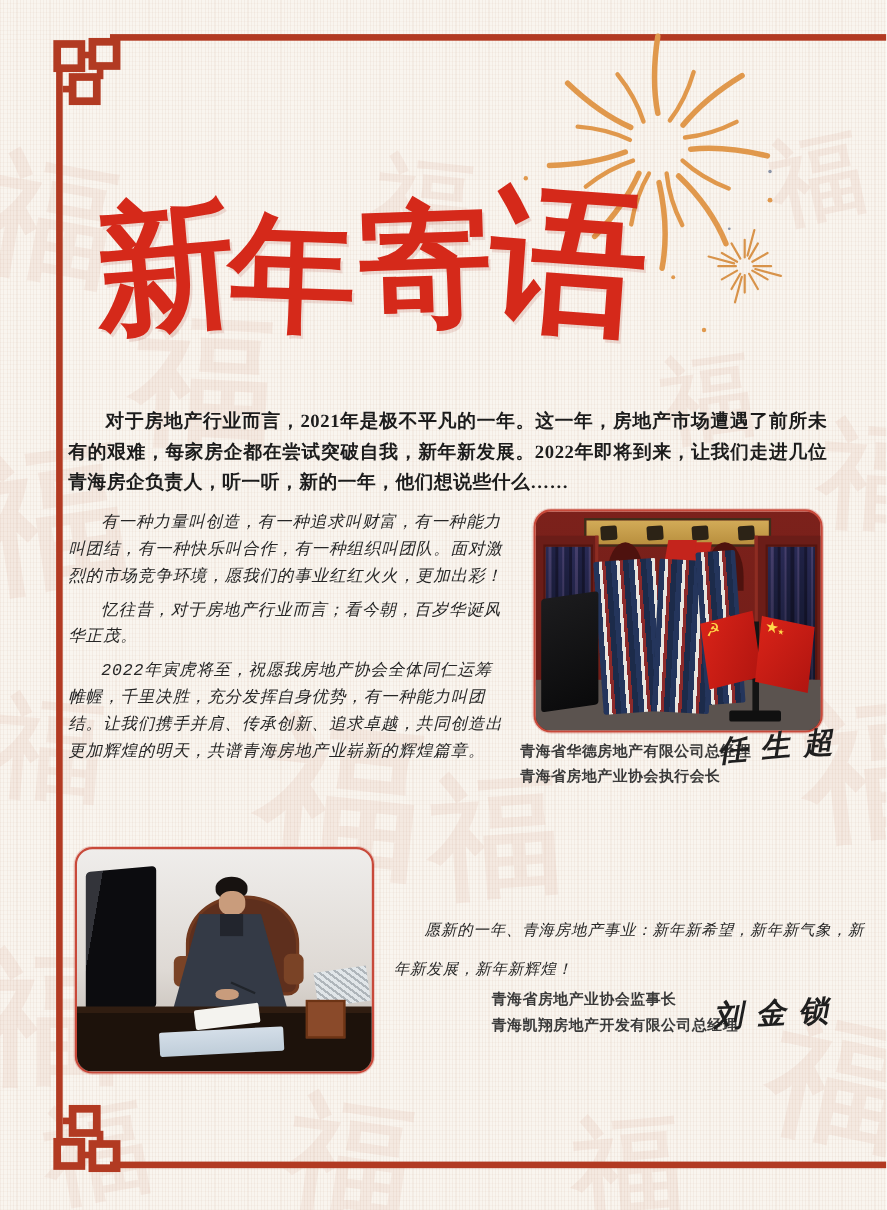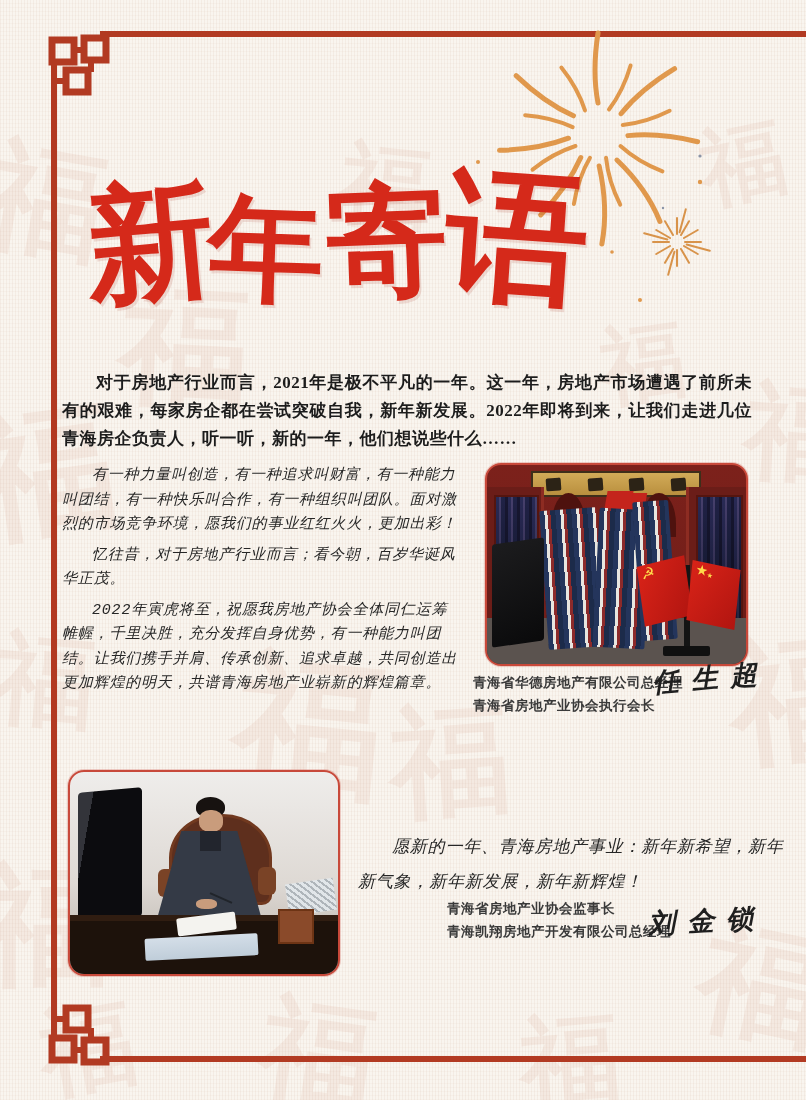--- a/index.html
+++ b/index.html
@@ -23,21 +23,21 @@
   .t1{font-size:116px;transform:rotate(2deg) translateY(6px);margin-left:-6px;}
   .t2{font-size:122px;transform:rotate(-2deg);margin-left:2px;}
   .t3{font-size:142px;transform:rotate(4deg) translateY(-4px);margin-left:-2px;}
   
   .intro{position:absolute;left:62px;top:352px;width:690px;font-family:"Liberation Serif",serif;
     font-weight:700;font-size:17px;line-height:28px;color:#1c1c1c;text-align:justify;text-indent:2em;letter-spacing:0.5px;}
   
   .hand{font-family:Liberation Mono, monospace;font-style:italic;color:#262626;}
   .msg1{position:absolute;left:62px;top:464px;width:400px;font-size:15px;line-height:24.5px;letter-spacing:0.8px;}
   .msg1 p{margin:0 0 6px 0;text-indent:2em;}
-  .wish{position:absolute;left:358px;top:830px;width:434px;font-size:17px;line-height:35px;letter-spacing:0.8px;}
+  .wish{position:absolute;left:358px;top:830px;width:434px;font-size:14px;line-height:35px;letter-spacing:0.8px;}
   .wish p{margin:0;text-indent:2em;}
   
   .caption{position:absolute;font-size:13.5px;font-weight:700;color:#3a3a3a;line-height:23px;letter-spacing:0.5px;}
   .cap1{left:473px;top:671px;}
   .cap2{left:447px;top:897px;}
   .sig{position:absolute;font-family:"DejaVu Serif",serif;font-style:italic;font-weight:bold;color:#1f1f1f;}
   .sig1{left:652px;top:660px;font-size:27px;letter-spacing:12px;transform:rotate(-5deg);}
   .sig2{left:648px;top:903px;font-size:27px;letter-spacing:12px;transform:rotate(-3deg);}
   
   .photo{position:absolute;border:2px solid #c8493a;border-radius:16px;overflow:hidden;box-shadow:0 0 0 1px rgba(200,73,58,0.25);}

